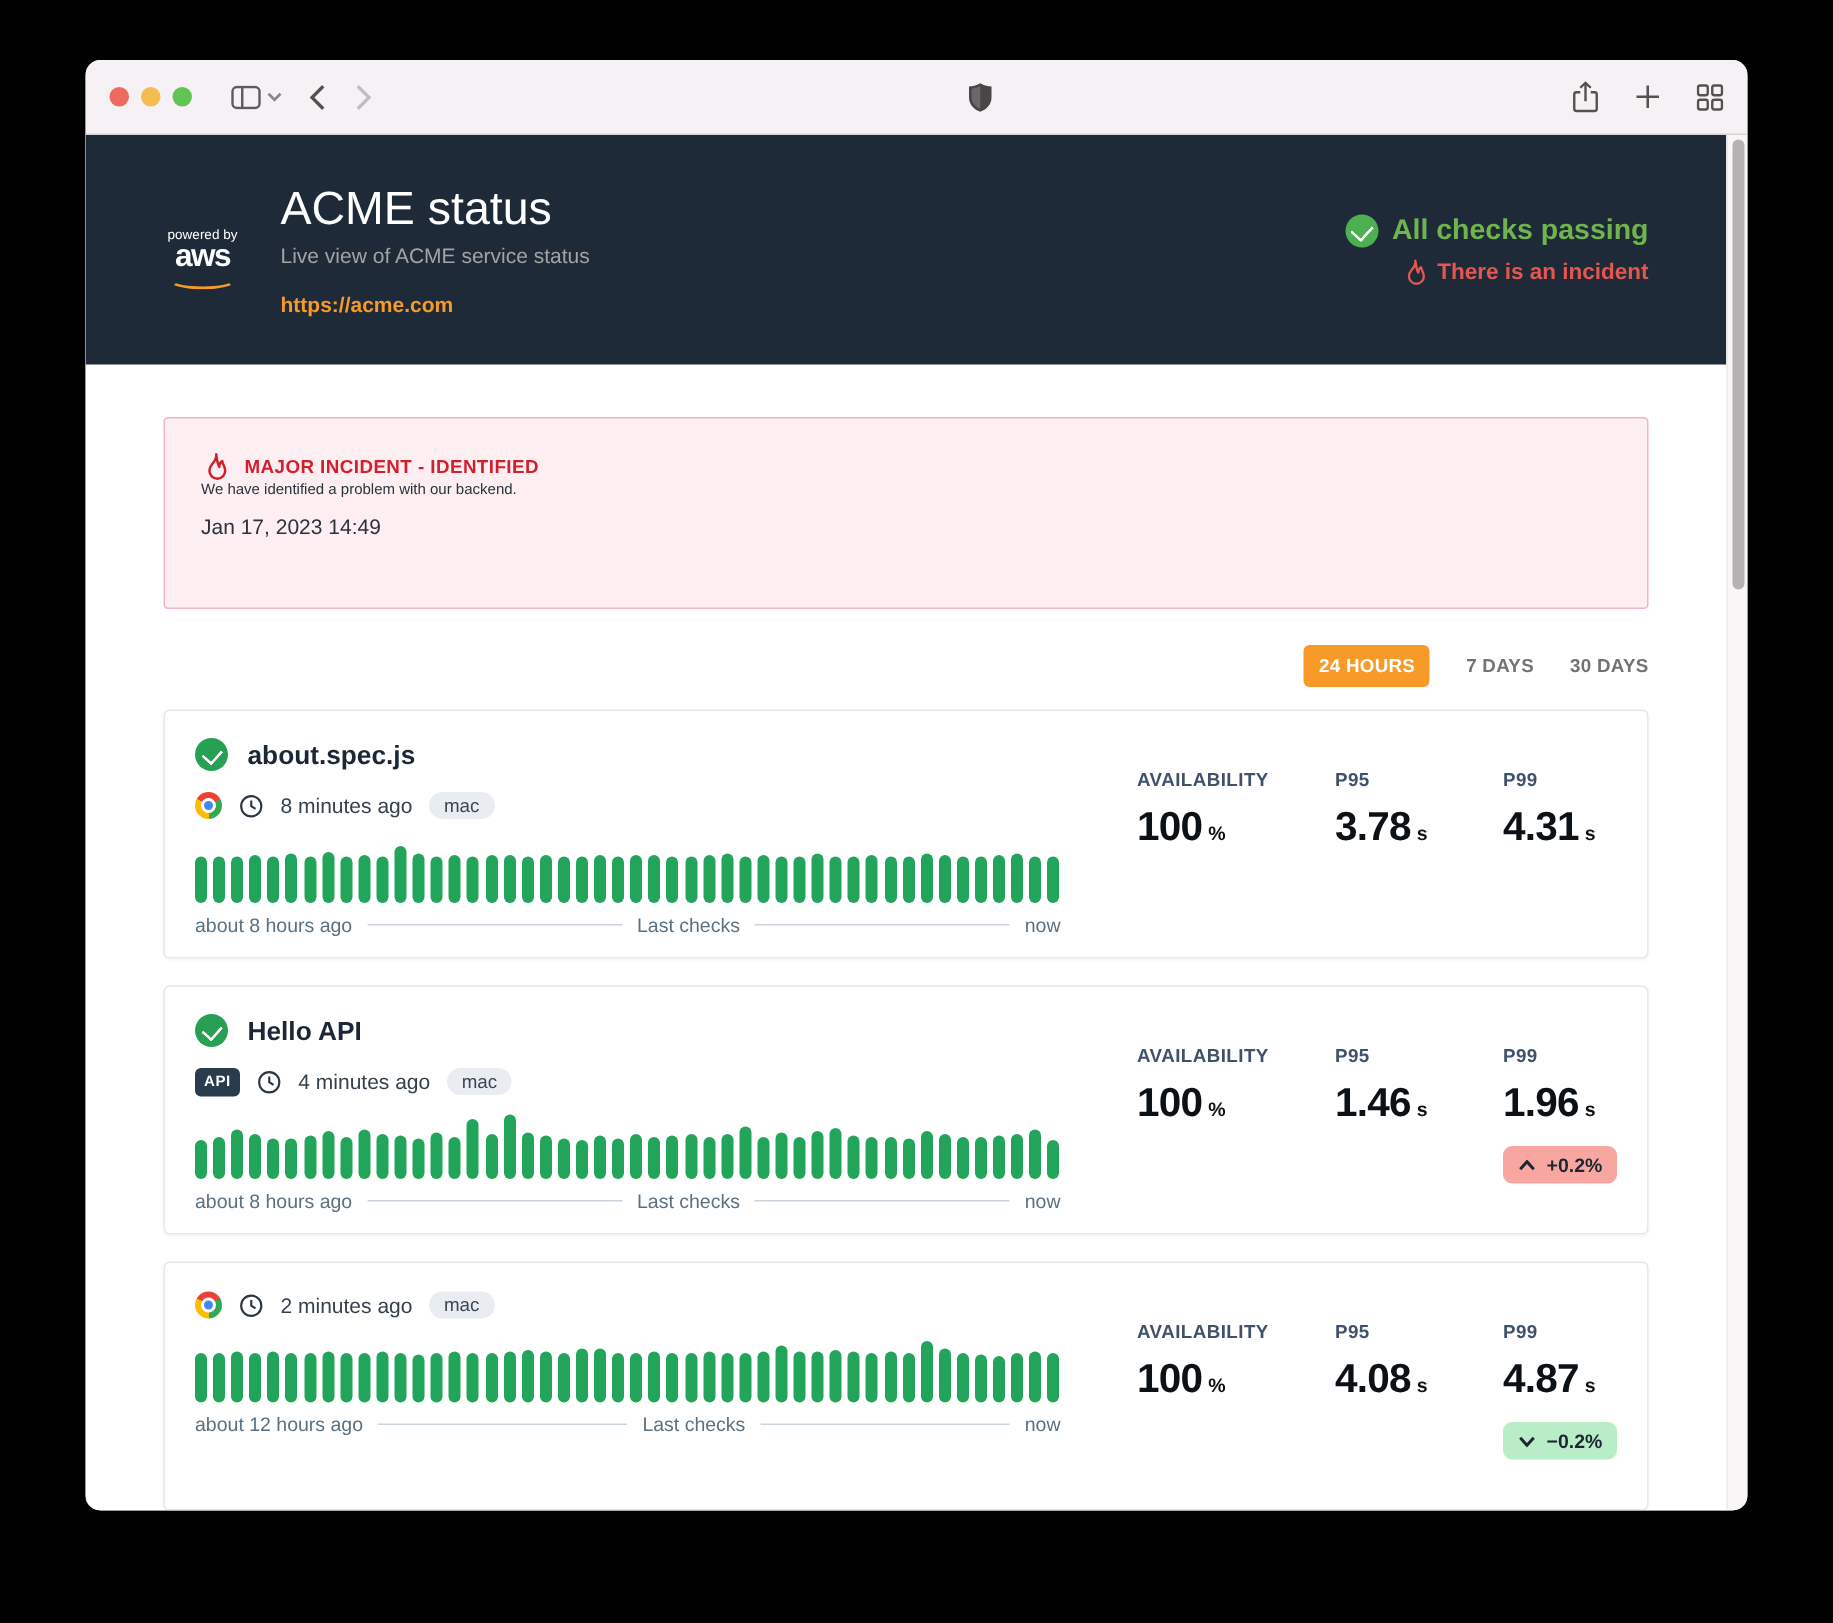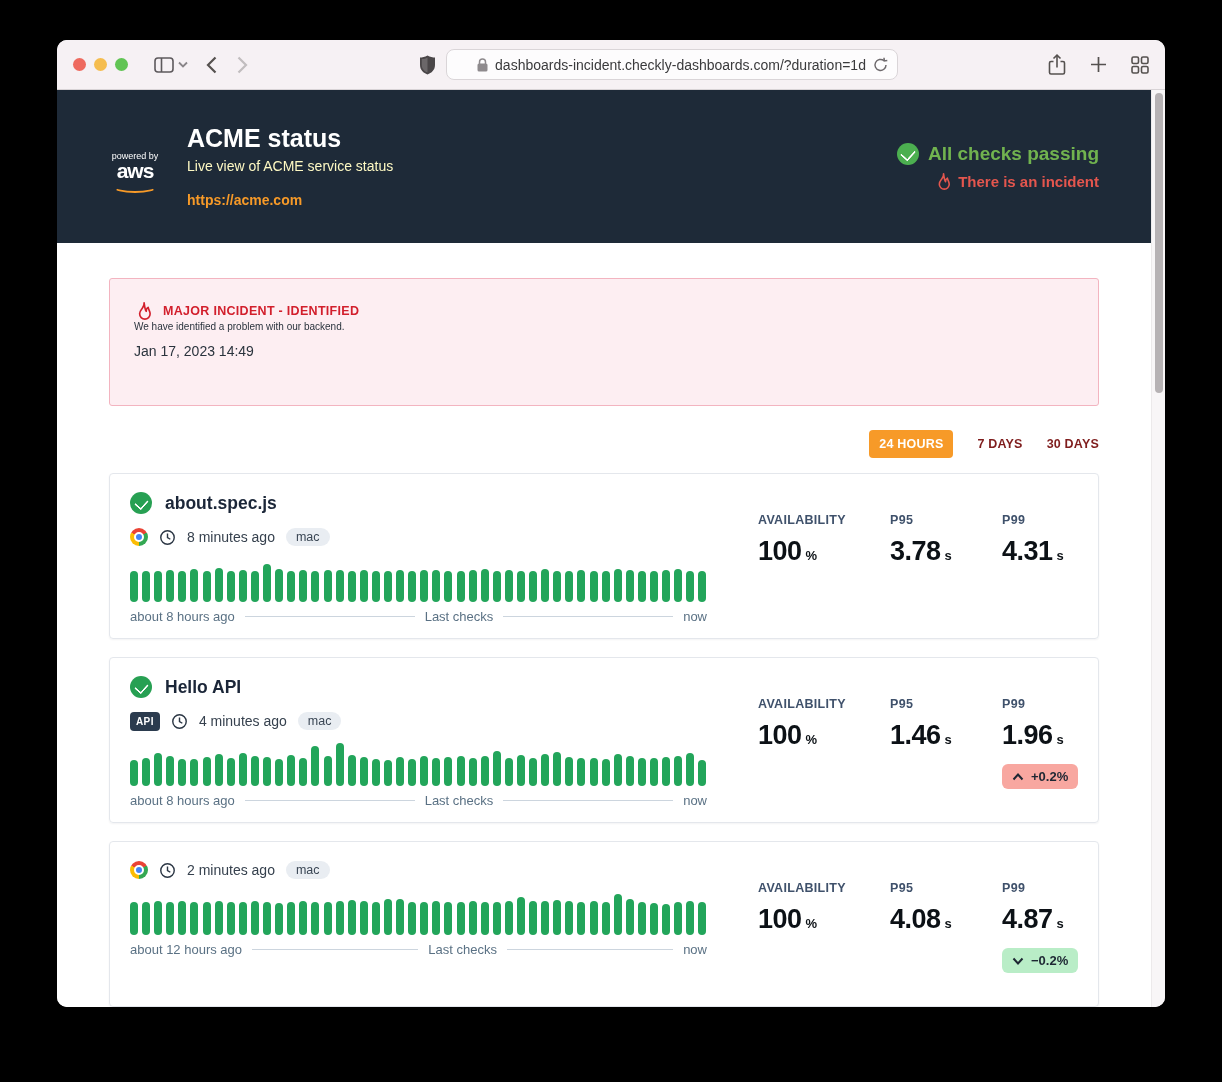--- a/index.html
+++ b/index.html
@@ -33,22 +33,22 @@
   .scroll-track{ flex:none; width:14px; background:#f8f6f7; border-left:1px solid #eceaeb; }
   .scroll-thumb{ width:8px; height:300px; margin:3px auto 0; background:#b6b2b4; border-radius:4px; }
 
   
   .site-header{ height:153px; background:#1e2a38; display:flex; align-items:center; padding:0 52px; }
   .aws-logo{ margin-right:26px; margin-top:10px; color:#fff; text-align:center; width:52px; }
   .aws-powered{ font-size:9px; display:block; }
   .aws-word{ font-size:21px; font-weight:800; letter-spacing:-1px; line-height:20px; display:block; }
   .aws-swoosh{ display:block; width:44px; height:12px; margin:0 auto; border:2px solid transparent;
     border-bottom-color:#f79a28; border-radius:50%; }
-  .title-block h1{ color:#fff; font-size:25px; font-weight:700; margin-bottom:5px; }
-  .subtitle{ color:#fef9c3; font-size:14px; margin-bottom:17px; }
+  .title-block h1{ color:#fff; font-size:31px; font-weight:400; margin-bottom:5px; }
+  .subtitle{ color:#a3a3a3; font-size:14px; margin-bottom:17px; }
   .site-link{ color:#f79a28; font-size:14px; font-weight:700; text-decoration:none; display:inline-block; }
   .status-block{ margin-left:auto; text-align:right; }
   .ok-line{ display:flex; align-items:center; justify-content:flex-end; gap:9px;
     color:#71b34f; font-weight:700; font-size:19px; }
   .ok-badge{ width:22px; height:22px; border-radius:50%; background:#4caf50; position:relative; flex:none; }
   .ok-badge::after{ content:""; position:absolute; left:6px; top:4px; width:8px; height:11px;
     border:solid #fff; border-width:0 2.5px 2.5px 0; transform:rotate(42deg); border-radius:1px; }
   .incident-line{ margin-top:7px; display:flex; align-items:center; justify-content:flex-end; gap:7px;
     color:#e4564e; font-weight:700; font-size:15px; }
 
@@ -56,21 +56,21 @@
   main{ padding:35px 52px 0; }
   .banner{ border:1px solid #f3b4c0; background:#fdeef2; border-radius:3px;
     padding:22px 24px; height:128px; }
   .banner-label{ display:flex; align-items:center; gap:11px; color:#d21f2c;
     font-weight:700; font-size:12.5px; letter-spacing:.3px; }
   .banner-title{ color:#d21f2c; font-size:19px; font-weight:800; margin:11px 0 13px; }
   .banner-msg{ color:#2a333d; font-size:10px; margin-bottom:11px; }
   .banner-time{ color:#2a333d; font-size:14px; }
 
   .range-row{ display:flex; justify-content:flex-end; align-items:center; gap:24px; margin:24px 0 15px; }
-  .range-btn{ border:none; background:none; color:#7f1d1d; font-weight:700; font-size:12.5px;
+  .range-btn{ border:none; background:none; color:#737373; font-weight:700; font-size:12.5px;
     letter-spacing:.2px; font-family:inherit; }
   .range-btn.active{ background:#f79a28; color:#fff; padding:7px 10px; border-radius:4px; }
 
   
   .card{ border:1px solid #e4e7ec; border-radius:4px; box-shadow:0 1px 2px rgba(16,24,40,.05);
     height:166px; padding:18px 20px 0 20px; margin-bottom:18px; display:flex; }
   .card-left{ flex:1; min-width:0; }
   .check-head{ display:flex; align-items:center; gap:13px; margin-bottom:13px; }
   .check-badge{ width:22px; height:22px; border-radius:50%; background:#27a053; position:relative; flex:none; }
   .check-badge::after{ content:""; position:absolute; left:6.5px; top:4.5px; width:7px; height:10px;
@@ -134,35 +134,20 @@
         <polyline points="1.5,1.5 9,9 1.5,16.5"></polyline>
       </svg>
     </button>
     <div class="spacer"></div>
     <button class="tb-ico shield">
       <svg width="17" height="20" viewBox="0 0 17 20" fill="#4a4648">
         <path d="M8.5 0.5 C11 2 14 2.6 16 2.6 V10 C16 15 12.5 18 8.5 19.5 C4.5 18 1 15 1 10 V2.6 C3 2.6 6 2 8.5 0.5 Z"></path>
         <path d="M8.5 2.4 V17.6 C5.6 16.3 2.8 13.9 2.8 10 V4.1 C4.7 3.9 6.8 3.4 8.5 2.4 Z" fill="#6b6769"></path>
       </svg>
     </button>
-    <div class="url-field">
-      <span>
-        <svg width="11" height="14" viewBox="0 0 11 14" fill="#8e8a8d">
-          <rect x="0.5" y="5.5" width="10" height="8" rx="1.6"></rect>
-          <path d="M2.5 6 V4 a3 3 0 0 1 6 0 V6" fill="none" stroke="#8e8a8d" stroke-width="1.5"></path>
-        </svg>
-      </span>
-      <span class="url-text">dashboards-incident.checkly-dashboards.com/?duration=1d</span>
-      <span class="reload">
-        <svg width="15" height="16" viewBox="0 0 15 16" fill="none" stroke="#6e6a6d" stroke-width="1.5">
-          <path d="M13 8 a5.5 5.5 0 1 1 -2 -4.3"></path>
-          <polyline points="11,0.8 11.3,3.9 14.3,3.4" fill="none"></polyline>
-        </svg>
-      </span>
-    </div>
     <div class="spacer"></div>
     <div class="right-icons">
       <button class="tb-ico">
         <svg width="18" height="22" viewBox="0 0 18 22" fill="none" stroke="#55514f" stroke-width="1.6">
           <path d="M5.5 7.5 H3 a1.5 1.5 0 0 0 -1.5 1.5 v9.5 a1.5 1.5 0 0 0 1.5 1.5 h12 a1.5 1.5 0 0 0 1.5 -1.5 V9 a1.5 1.5 0 0 0 -1.5 -1.5 H12.5"></path>
           <line x1="9" y1="13.5" x2="9" y2="1.5"></line>
           <polyline points="5.5,4.5 9,1.2 12.5,4.5"></polyline>
         </svg>
       </button>
       <button class="tb-ico">

